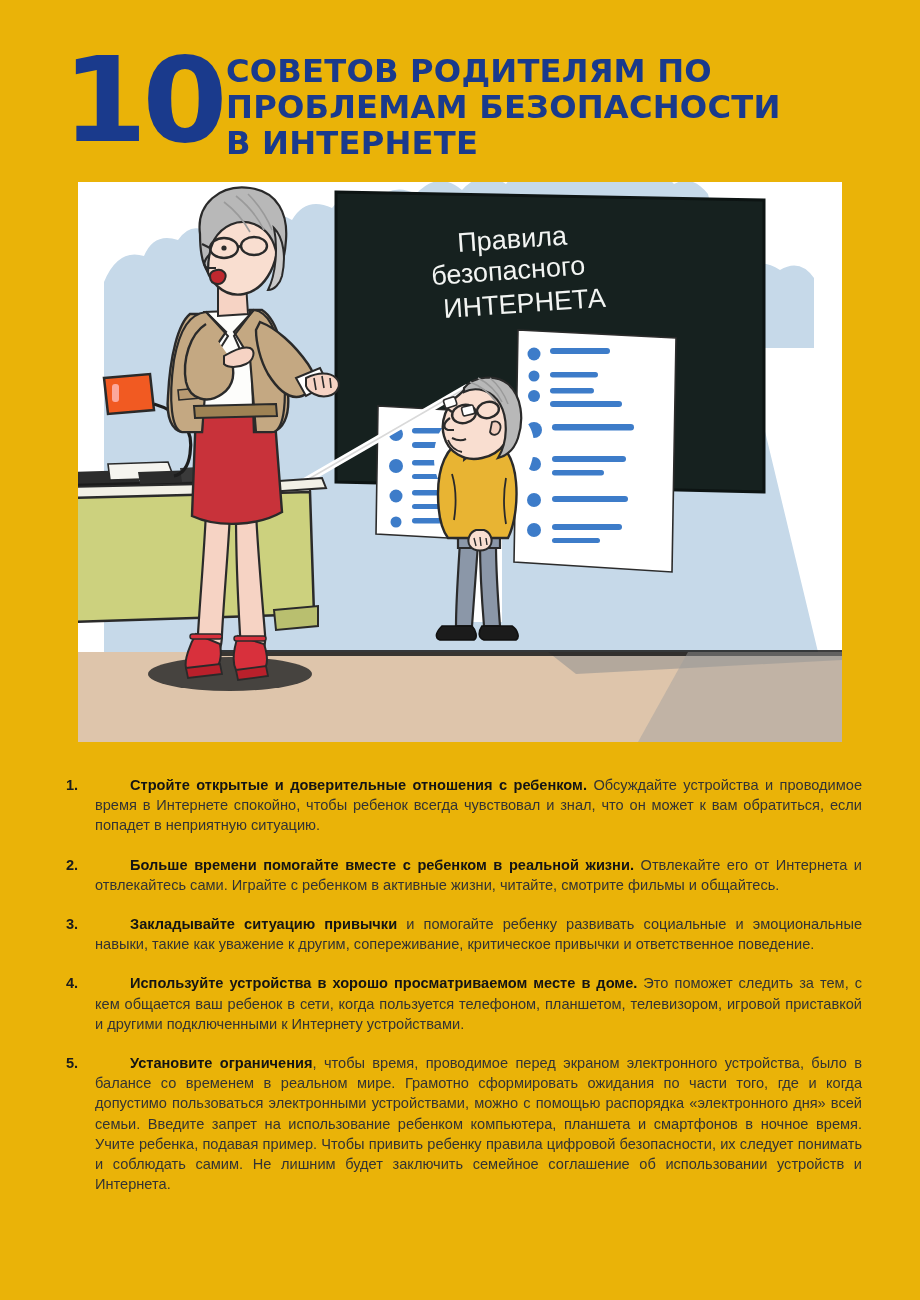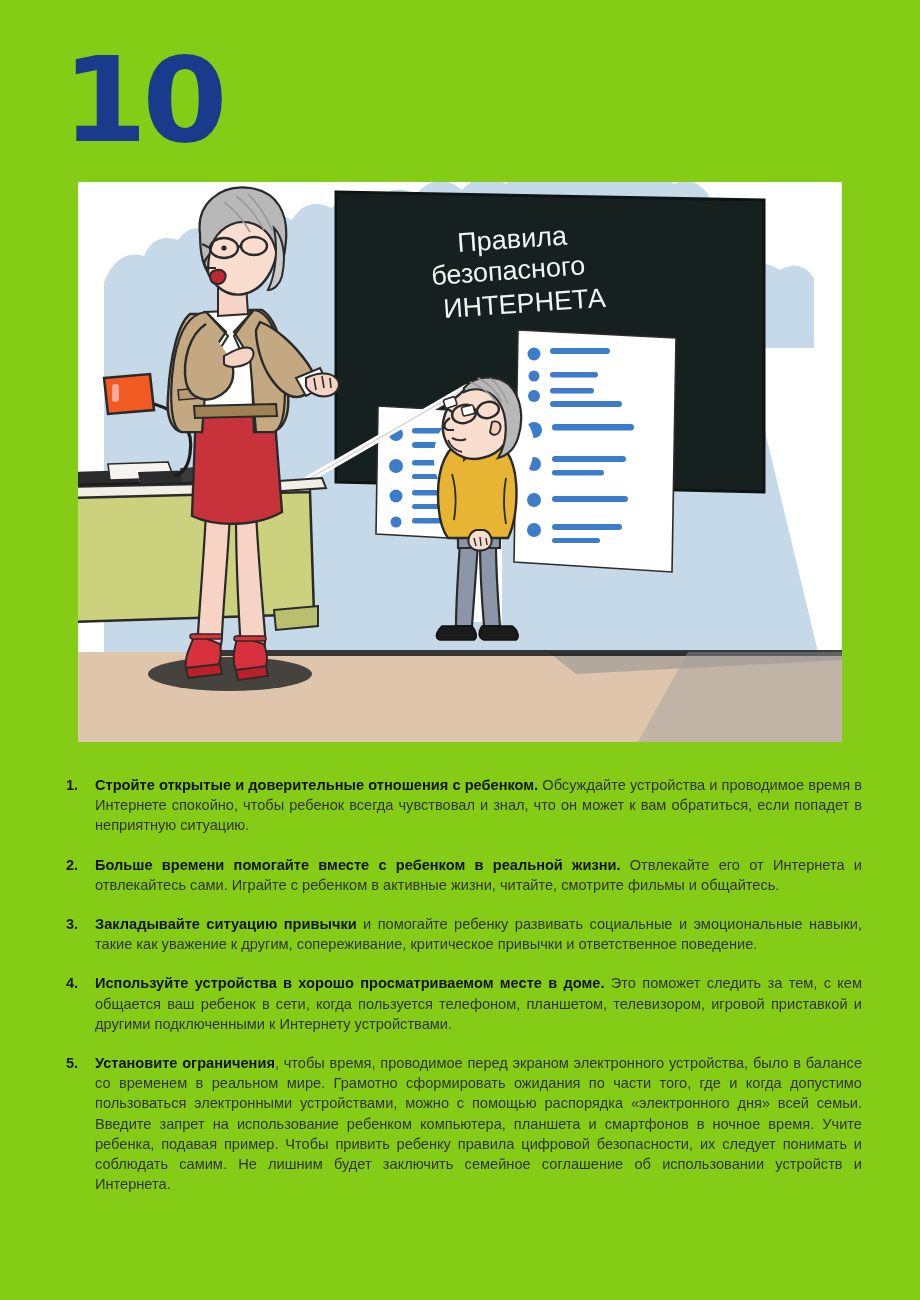--- a/index.html
+++ b/index.html
@@ -14,21 +14,21 @@
     overflow: hidden;
     font-family: "Liberation Sans", "DejaVu Sans", sans-serif;
     color: #231f20;
     position: relative;
   }
 
   .poster {
     position: relative;
     width: 920px;
     height: 1300px;
-    background: #84cc16;
+    background: #eab308;
   }
 
   
   .header {
     position: absolute;
     left: 0;
     top: 0;
     width: 920px;
     height: 175px;
   }
@@ -100,31 +100,37 @@
     position: absolute;
     left: 4px;
     top: 0;
     font-weight: 700;
     font-size: 14.6px;
     color: #1c1c1c;
   }
   .tip-lead {
     font-weight: 700;
     color: #141414;
+    margin-left: 35px;
   }
   .tip-body { color: #333333; }
 </style>
 </head>
 <body>
 
 <div class="poster">
 
   <div class="header">
     <div class="header-inner">
       <div class="big-number">10</div>
+      <div class="title-block">
+        <div class="title-line">СОВЕТОВ РОДИТЕЛЯМ ПО</div>
+        <div class="title-line">ПРОБЛЕМАМ БЕЗОПАСНОСТИ</div>
+        <div class="title-line">В ИНТЕРНЕТЕ</div>
+      </div>
     </div>
   </div>
 
   <div class="illustration">
     <svg class="illu-svg" viewBox="0 0 764 560" xmlns="http://www.w3.org/2000/svg">
       <defs>
         <clipPath id="frameClip">
             <rect x="0" y="0" width="764" height="560"></rect>
           </clipPath>
       </defs>

